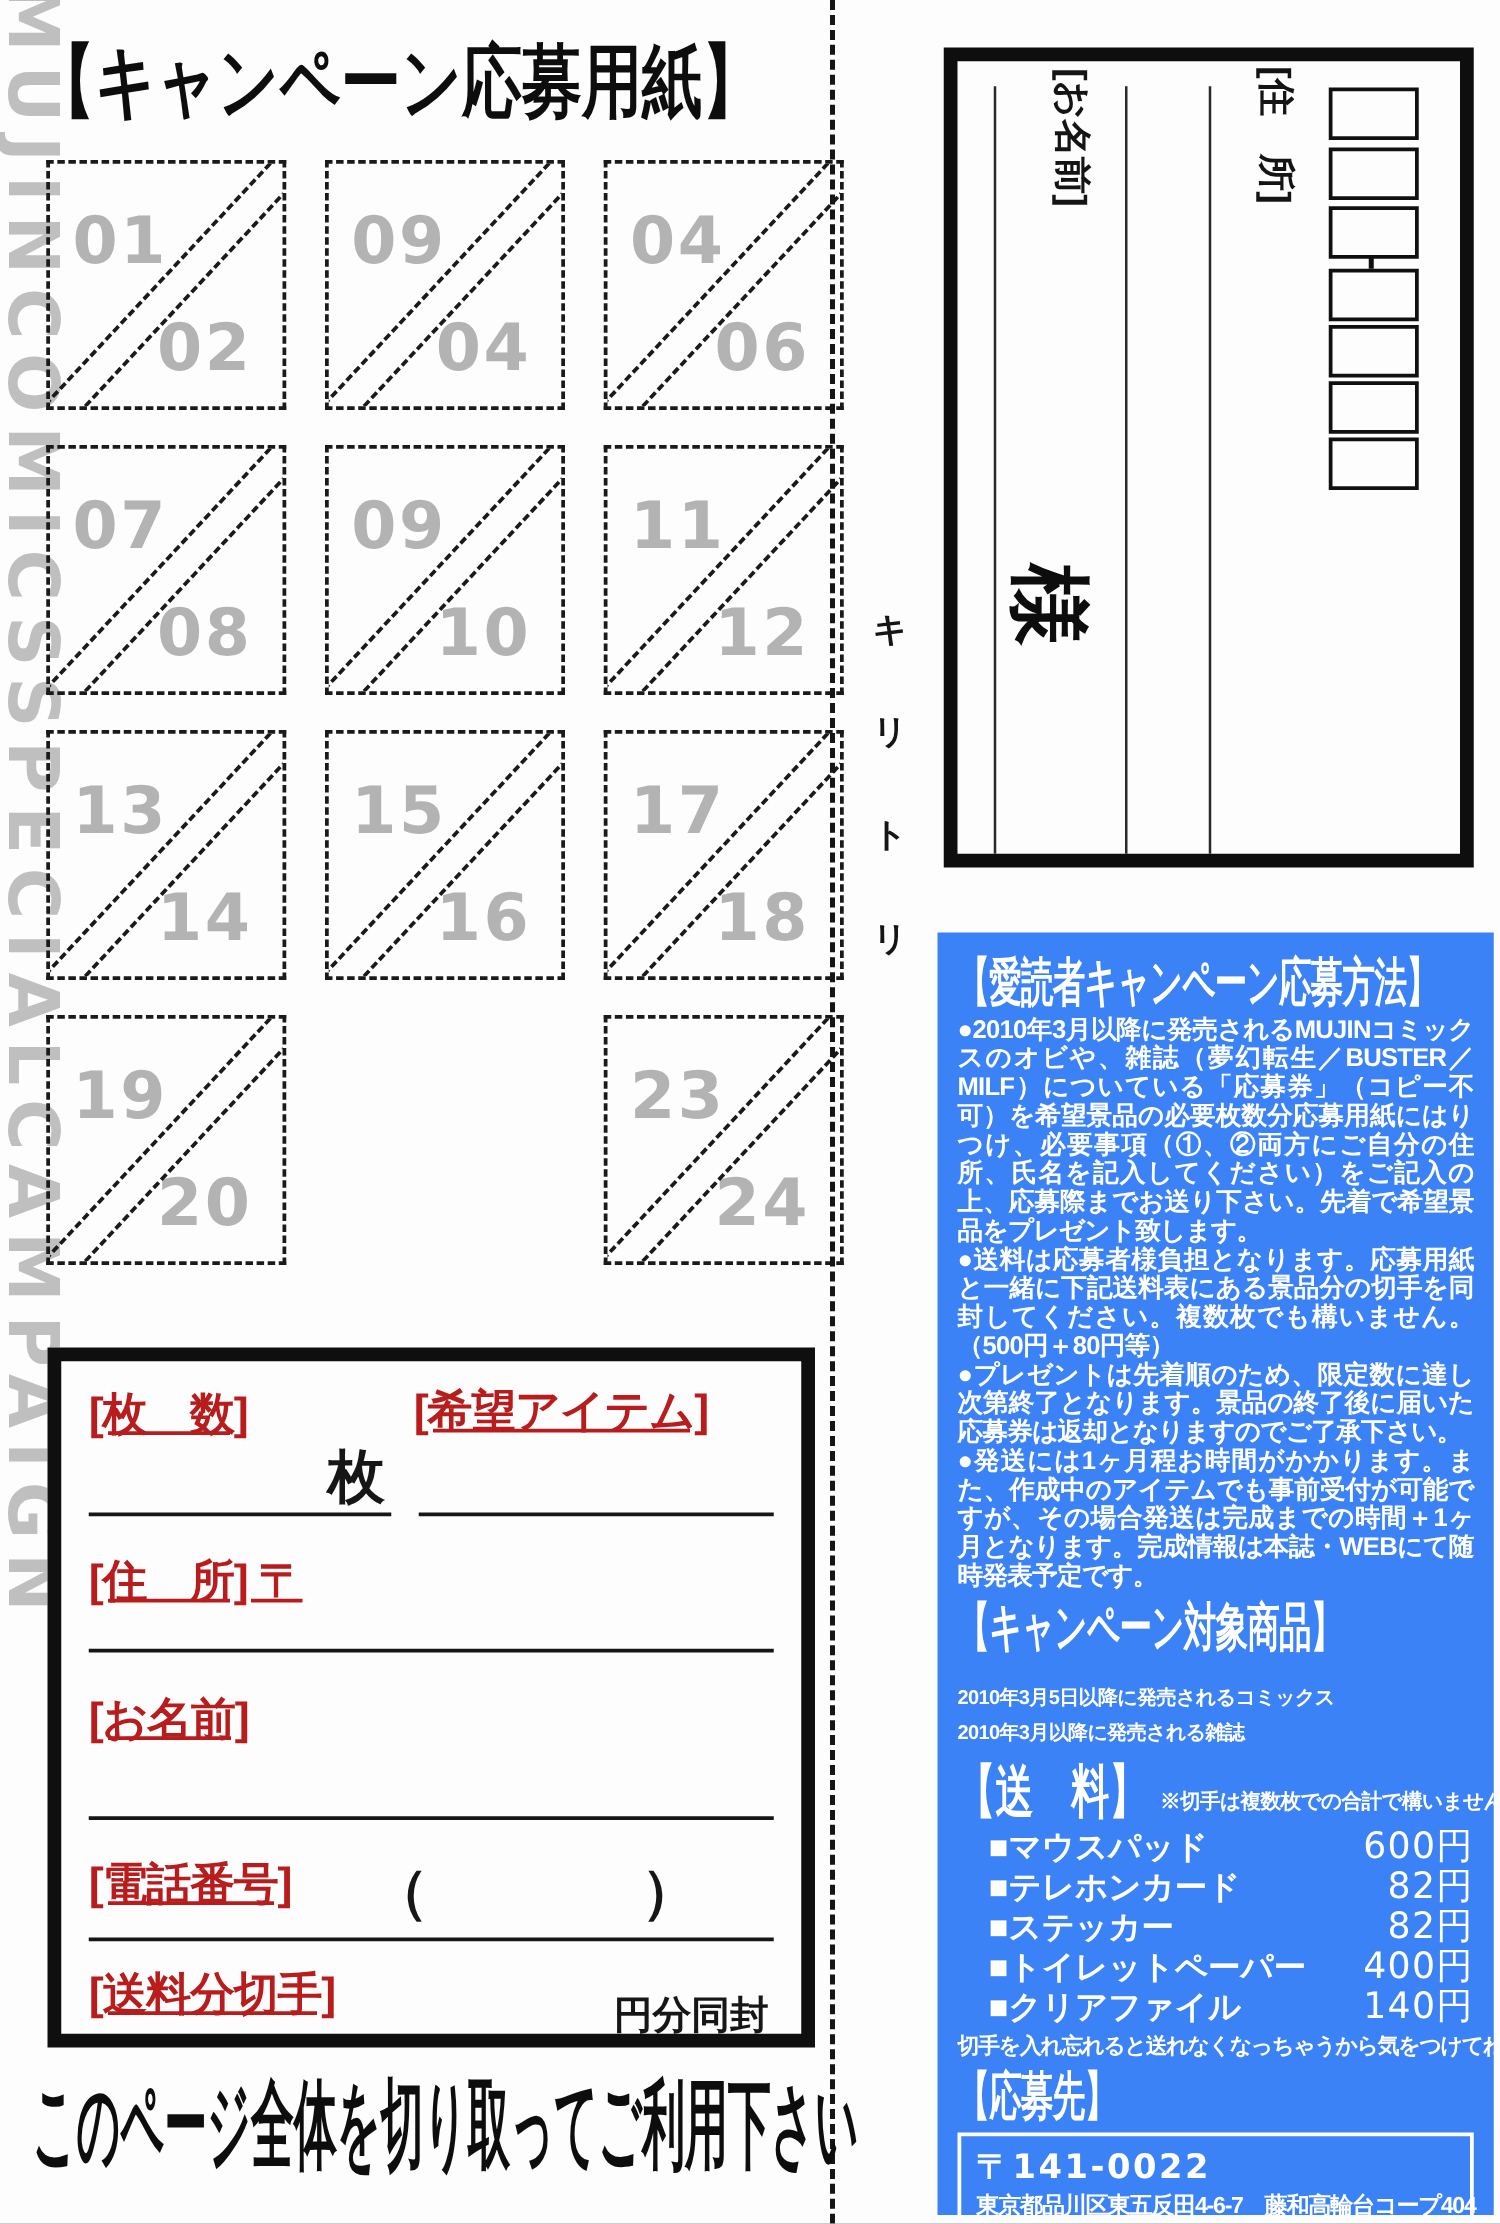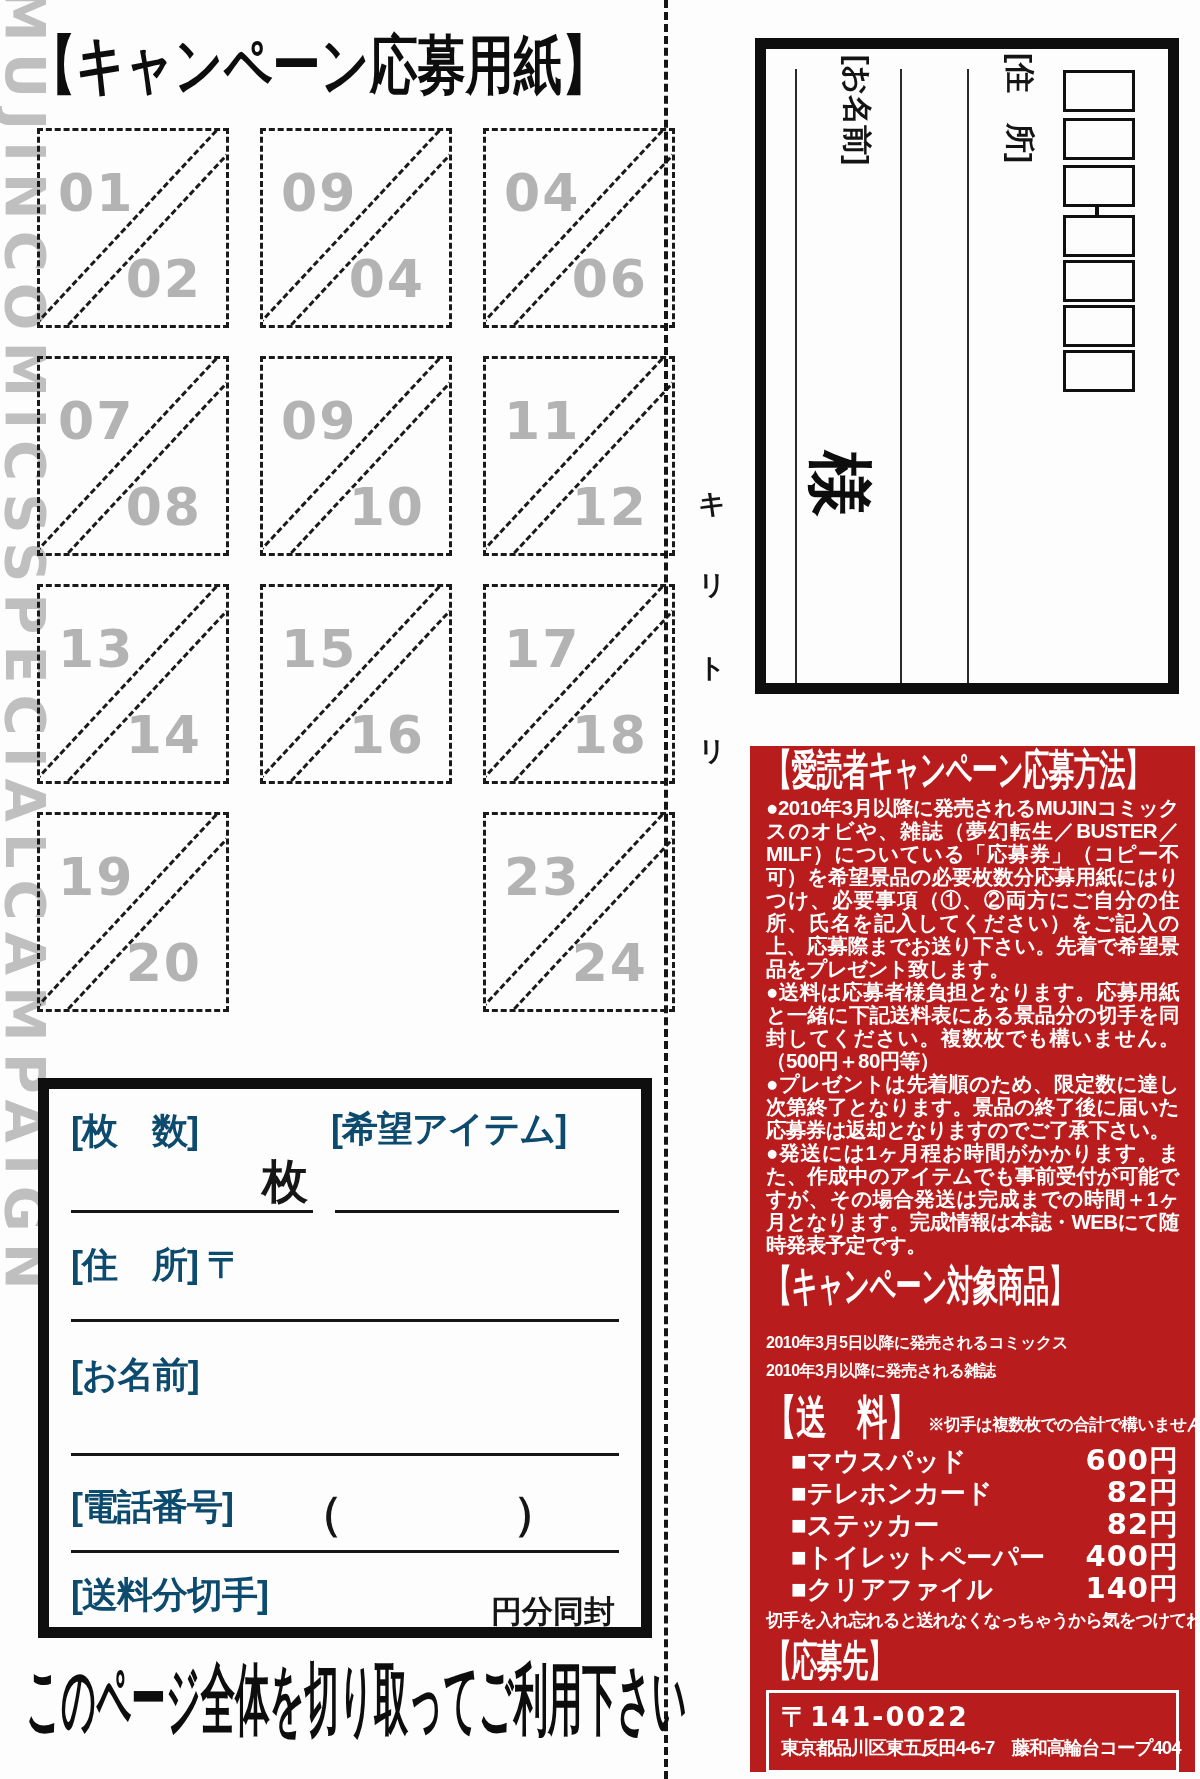--- a/index.html
+++ b/index.html
@@ -69,52 +69,52 @@
     transform:rotate(90deg); color:#0d0d0d;
   }
   .pc-box {
     position:absolute; left:297px; width:72px; height:42px;
     box-sizing:border-box; border:3.5px solid #101010; background:#fdfdfd;
   }
   .pc-connector { position:absolute; left:329px; top:157px; width:4px; height:12px; background:#101010; }
   
   .info-panel {
     position:absolute; left:750px; top:746px; width:445px; height:1026px;
-    box-sizing:border-box; background:#b91c1c; color:#fff;
-    padding:0 16px; z-index:1; overflow:hidden;
+    box-sizing:border-box; background:#3b82f6; color:#fff;
+    padding:16px 16px; z-index:1; overflow:hidden;
   }
   .bp-title {
     font-size:42px; font-weight:bold; white-space:nowrap; letter-spacing:-1px;
     transform:scaleX(0.62); transform-origin:left center; line-height:1.15;
   }
   .bp-body { margin-top:2px; }
   .bp-body p {
     margin:0; font-size:20.5px; line-height:23px; font-weight:bold;
     letter-spacing:-0.6px; text-align:justify;
   }
   .bp-target-lines { margin-top:18px; font-size:16px; font-weight:bold; line-height:28px; letter-spacing:-0.5px; }
   .ship-row { display:flex; align-items:flex-end; margin-top:8px; }
   .ship-title-wrap { width:162px; flex:0 0 auto; }
   .ship-title { font-size:46px; font-weight:bold; white-space:nowrap; transform:scaleX(0.66); transform-origin:left bottom; line-height:1.05; }
   .ship-note { font-size:16.5px; font-weight:bold; padding-bottom:5px; letter-spacing:-0.5px; white-space:nowrap; }
   .price-list { margin-top:4px; }
   .price-row { display:flex; justify-content:space-between; align-items:baseline; line-height:31px;margin-left:25px; }
   .price-name  { font-size:26px; font-weight:bold; letter-spacing:0px; }
-  .price-value { font-size:29px; font-weight:bold; letter-spacing:1px; font-family:"DejaVu Sans", sans-serif; }
+  .price-value { font-size:29px; font-weight:normal; letter-spacing:1px; font-family:"DejaVu Sans", sans-serif; }
   .ship-warning { margin-top:3px; font-size:17.5px; font-weight:bold; letter-spacing:-1px; white-space:nowrap; }
   .sendto-title { margin-top:5px; }
   .sendto-box { margin-top:5px; border:3px solid #fff; padding:6px 12px 10px; }
   .sendto-postal  { font-size:27px; font-weight:bold; letter-spacing:2px; font-family:"DejaVu Sans", sans-serif; }
   .sendto-address { font-size:18.5px; font-weight:bold; letter-spacing:-1px; white-space:nowrap; }
   
   .entry-form {
     position:absolute; left:38px; top:1078px; width:614px; height:560px;
     box-sizing:border-box; border:11px solid #0f0f0f; background:#fdfdfd; z-index:1;
   }
-  .f-label { position:absolute; font-size:36px; font-weight:bold; color:#0c4a6e; letter-spacing:-1px; white-space:nowrap; }
+  .f-label { position:absolute; font-size:36px; font-weight:bold; color:#b91c1c; letter-spacing:-1px; white-space:nowrap;text-decoration:underline; }
   .f-unit  { position:absolute; font-size:46px; font-weight:bold; color:#161616; }
   .f-line  { position:absolute; height:0; border-bottom:3px solid #161616; }
   .f-parens{ position:absolute; font-size:46px; font-weight:bold; color:#161616; letter-spacing:8px; }
   .f-suffix{ position:absolute; font-size:31px; font-weight:bold; color:#161616; }
   
   .bottom-note {
     position:absolute; left:26px; top:1648px; z-index:2;
     font-size:78px; font-weight:bold; white-space:nowrap; color:#0d0d0d;
     transform:scaleX(0.44); transform-origin:left top; letter-spacing:0px;
   }

